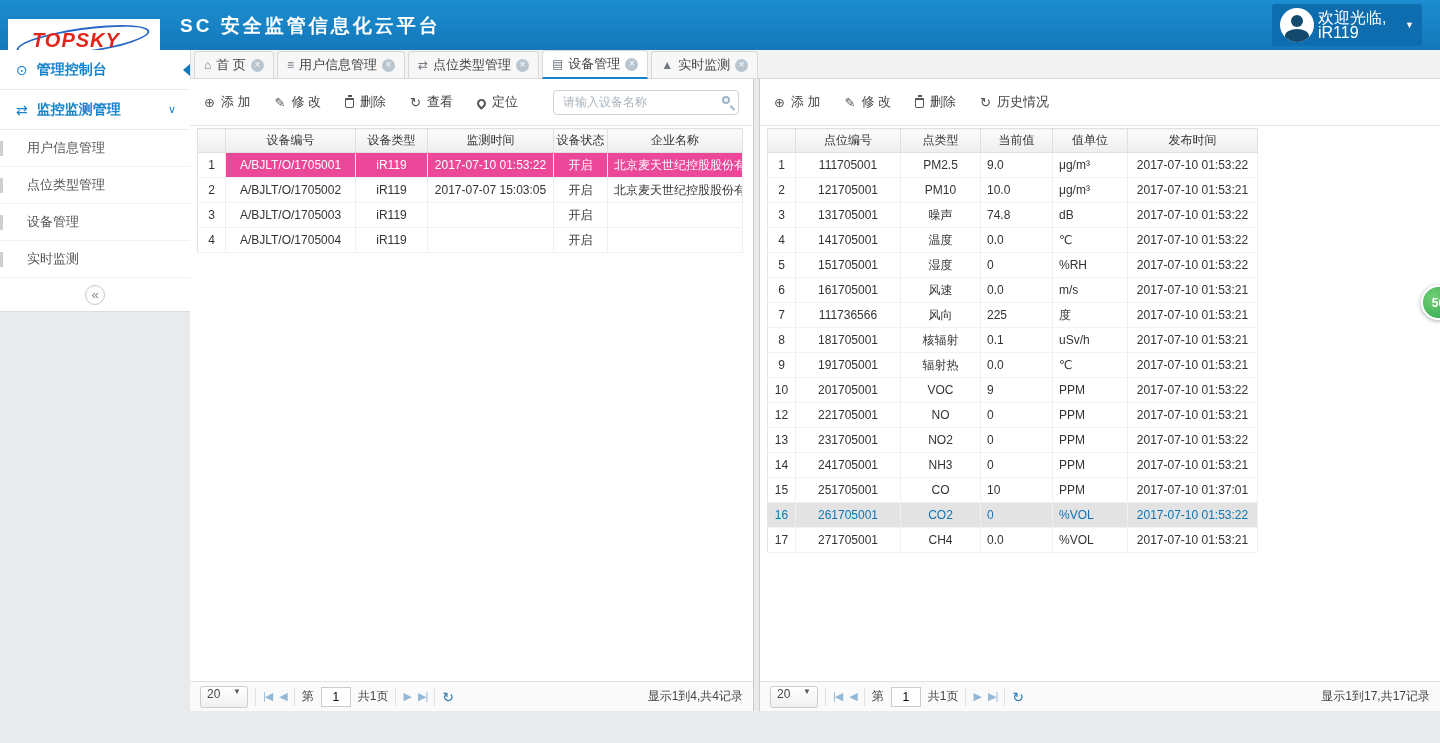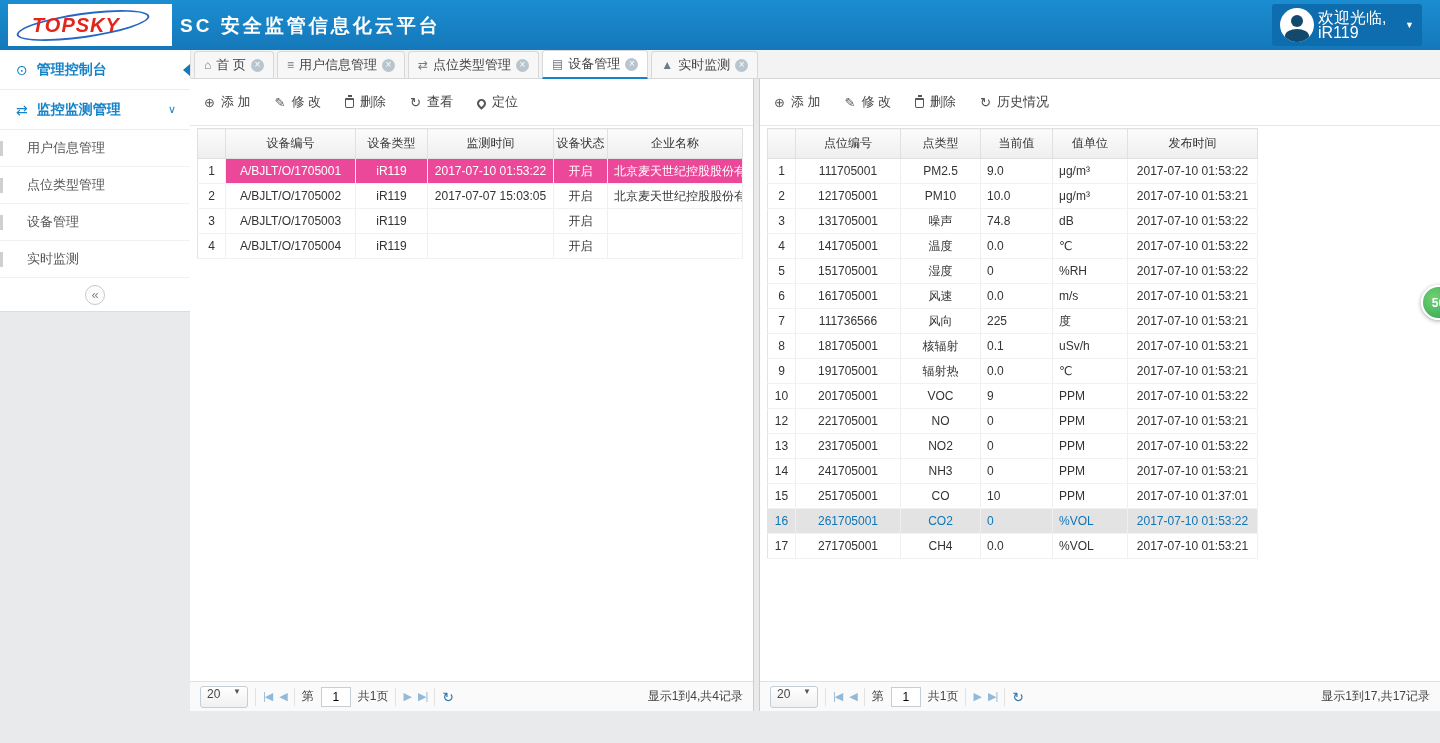--- a/index.html
+++ b/index.html
@@ -1,21 +1,21 @@
 <!DOCTYPE html>
 <html><head>
 <meta charset="utf-8">
 <style>
   *{box-sizing:border-box;margin:0;padding:0}
   html,body{width:1440px;height:743px;overflow:hidden}
   body{position:relative;background:#e8eaec;font-family:"Liberation Sans","DejaVu Sans",sans-serif;font-size:12px;color:#333}
 
   
   .header{position:absolute;left:0;top:0;width:1440px;height:50px;background:linear-gradient(#1b8dd0,#1478ba)}
-  .logo-box{position:absolute;left:8px;top:4px;width:164px;height:42px;background:#fff;border-radius:0;overflow:hidden}
+  .logo-box{position:absolute;left:8px;top:19px;width:152px;height:42px;background:#fff;border-radius:0;overflow:hidden}
   .logo-swoosh{position:absolute;left:8px;top:9px;width:134px;height:25px;border:2px solid #2566c6;border-radius:50%;transform:rotate(-8deg)}
   .logo-text{position:absolute;left:24px;top:10px;font-size:20px;font-weight:bold;font-style:italic;color:#e1251b;letter-spacing:1px}
   .app-title{position:absolute;left:180px;top:13px;color:#fff;font-size:19px;font-weight:bold;letter-spacing:3px}
   .user-box{position:absolute;right:18px;top:4px;width:150px;height:42px;background:#0e6dae;border-radius:3px;display:flex;align-items:center;padding:0 8px;color:#fff;cursor:pointer}
   .avatar{width:34px;height:34px;border-radius:50%;background:#fff;position:relative;overflow:hidden;flex:none}
   .avatar-head{position:absolute;left:11px;top:7px;width:12px;height:12px;border-radius:50%;background:#14496e}
   .avatar-body{position:absolute;left:5px;top:21px;width:24px;height:14px;border-radius:50% 50% 0 0;background:#14496e}
   .welcome{margin-left:4px;font-size:16px;line-height:15px}
   .user-caret{margin-left:auto;font-size:9px;color:#fff}
 
@@ -51,21 +51,21 @@
 
   .search-wrap{margin-left:auto;position:relative}
   .search-input{width:186px;height:25px;border:1px solid #c8d2da;border-radius:4px;padding:0 26px 0 9px;font-size:12px;color:#333;outline:none}
   .search-input::placeholder{color:#aab4bd}
   .mag{position:absolute;right:9px;top:6px;width:8px;height:8px;border:2px solid #9fb6c6;border-radius:50%}
   .mag::after{content:"";position:absolute;left:7px;top:7px;width:6px;height:2px;background:#9fb6c6;transform:rotate(45deg);transform-origin:0 0}
 
   
   .grid-wrap{margin:2px 7px 0 7px}
   .grid{border-collapse:collapse;table-layout:fixed;font-size:12px;border:1px solid #e3e3e3}
-  .grid th{height:30px;background:linear-gradient(#fcfcfc,#eeeeee);border:1px solid #e0e0e0;font-weight:normal;color:#333;padding:0 2px;white-space:nowrap;overflow:hidden;cursor:pointer}
+  .grid th{height:24px;background:linear-gradient(#fcfcfc,#eeeeee);border:1px solid #e0e0e0;font-weight:normal;color:#333;padding:0 2px;white-space:nowrap;overflow:hidden;cursor:pointer}
   .grid td{height:25px;border-right:1px solid #efefef;border-bottom:1px solid #f2f2f2;padding:0 6px;white-space:nowrap;overflow:hidden}
   .al-c{text-align:center}.al-l{text-align:left}.al-r{text-align:left}
   .sel-blue{background:#ec4899;color:#fff}
   .sel-gray{background:#e3e3e3;color:#0f75b6}
 
   
   .pager{position:absolute;left:0;right:0;bottom:0;height:30px;background:#fafafa;border-top:1px solid #e0e0e0;display:flex;align-items:center;padding:0 10px;gap:7px;font-size:12px;color:#444}
   .size-select{width:48px;height:22px;border:1px solid #c5cdd5;border-radius:3px;background:linear-gradient(#fff,#f0f0f0);display:flex;align-items:flex-start;justify-content:space-between;padding:0 6px;cursor:pointer}
   .size-caret{font-size:8px;color:#555}
   .pg{color:#92b9d8;font-size:11px;cursor:pointer;letter-spacing:-1px}
@@ -171,20 +171,24 @@
         <span class="ico-trash"></span>
         <span>删除</span>
       </div>
       <div class="tbtn">
         <span class="ico">↻</span>
         <span>查看</span>
       </div>
       <div class="tbtn">
         <span class="ico-pin"></span>
         <span>定位</span>
+      </div>
+      <div class="search-wrap">
+        <input class="search-input" placeholder="请输入设备名称" style="">
+        <span class="mag"></span>
       </div>
     </div>
 
     <div class="grid-wrap">
       <table class="grid" style="width:545px">
           <colgroup>
             <col style="width: 28px;">
             <col style="width: 130px;">
             <col style="width: 72px;">
             <col style="width: 126px;">

